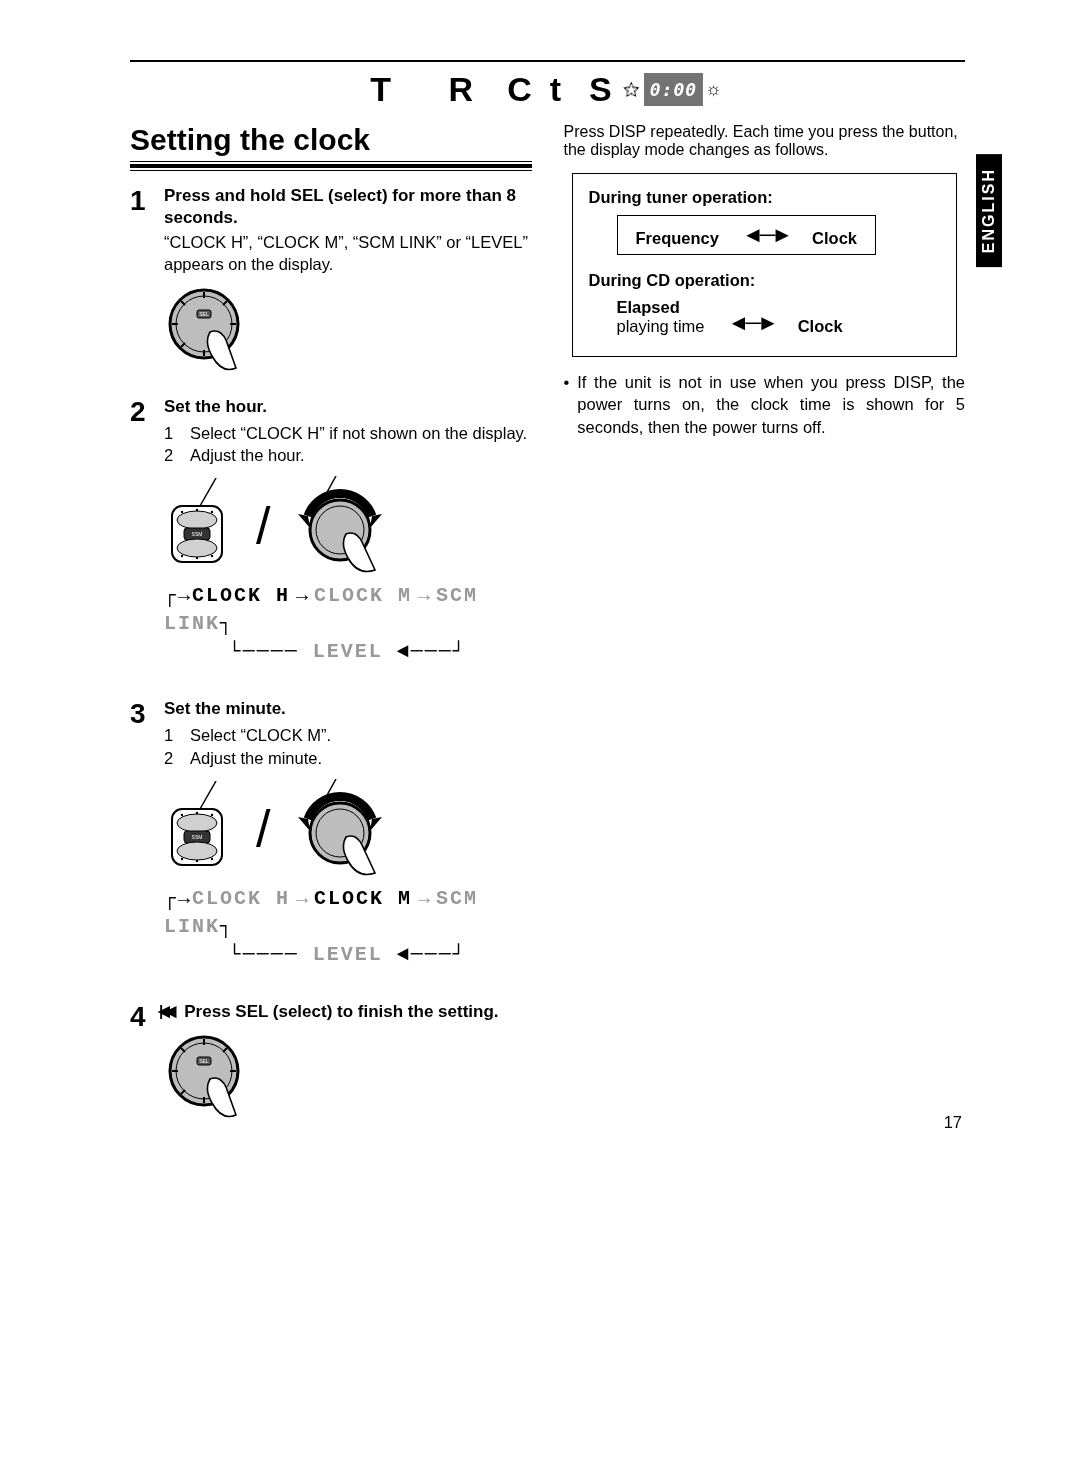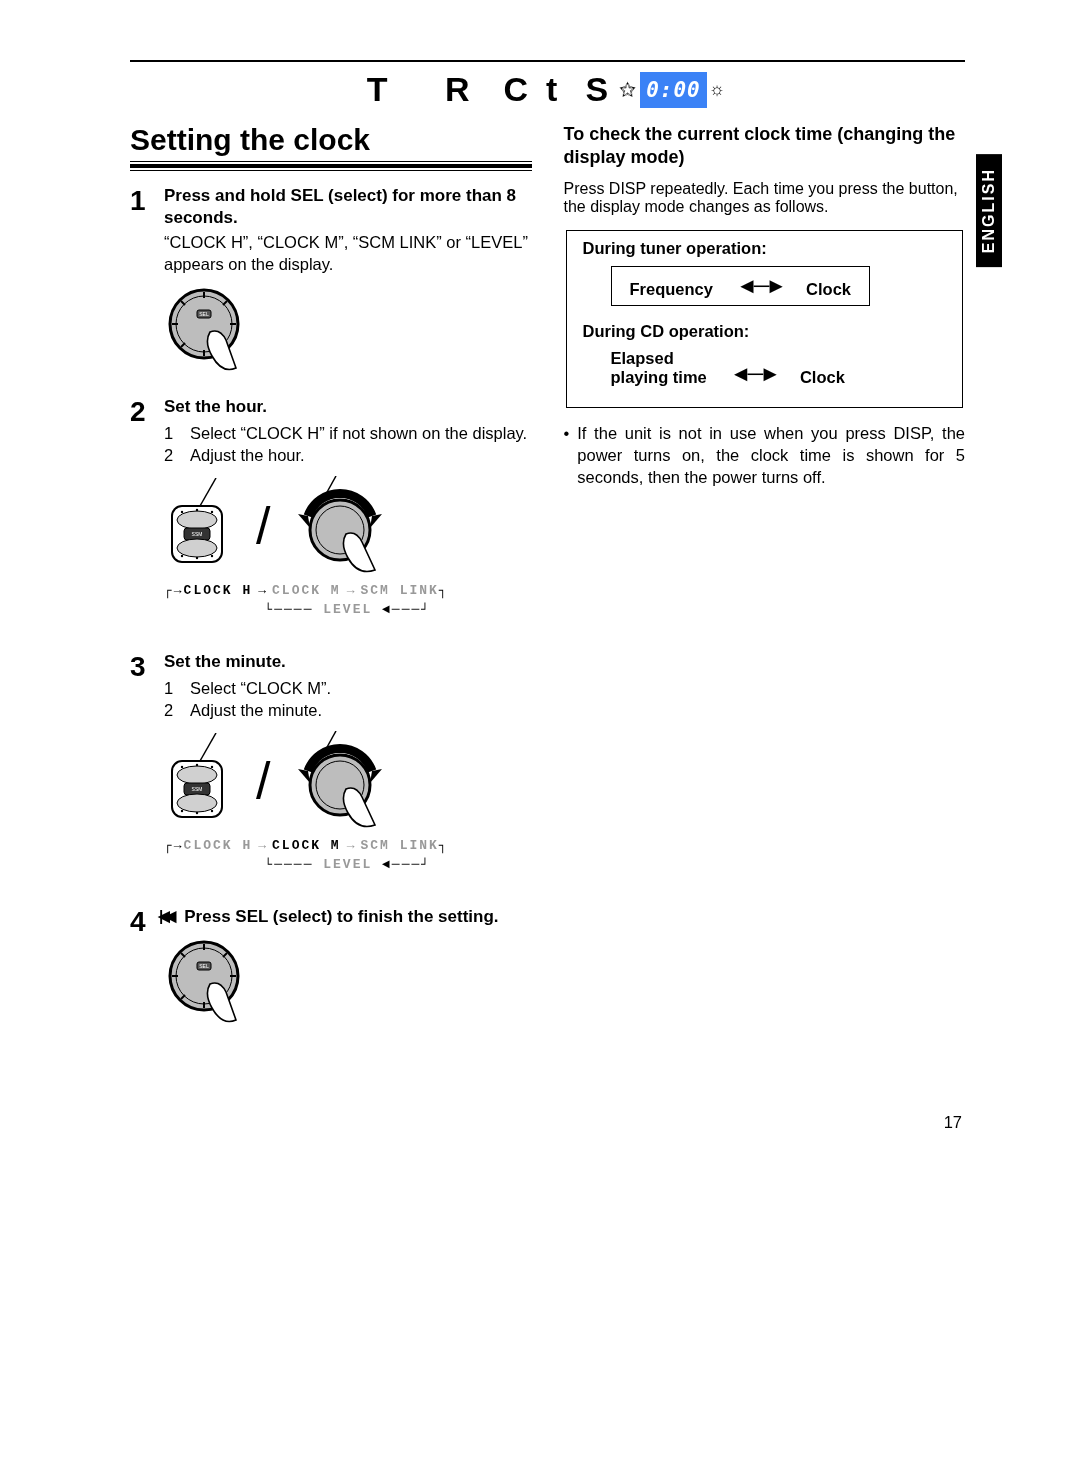--- a/index.html
+++ b/index.html
@@ -37,24 +37,24 @@
   }
   .lcd-badge {
     display: inline-flex;
     align-items: center;
     gap: 2px;
   }
   .lcd-star {
     font-size: 18px;
   }
   .lcd-box {
-    background: #3b82f6;
+    background: #737373;
     color: #fff;
     font-family: monospace;
-    font-size: 21px;
+    font-size: 18px;
     padding: 6px 6px;
     font-style: italic;
     letter-spacing: 1px;
   }
   .columns {
     display: flex;
     gap: 32px;
     margin-top: 14px;
   }
   .col {
@@ -120,38 +120,38 @@
   }
   .btn-knob-row {
     display: flex;
     align-items: center;
     gap: 20px;
     margin: 10px 0 6px 0;
   }
   .lcd-cycle {
     font-family: "Courier New", monospace;
     letter-spacing: 2px;
-    font-size: 13px;
+    font-size: 20px;
     margin: 6px 0 14px 0;
     line-height: 1.4;
     font-weight: bold;
   }
   .lcd-cycle .dim { color: #999; }
   .lcd-cycle .arrow { font-weight: normal; letter-spacing: 0; margin: 0 6px; }
   .lcd-cycle .line2 { text-align: center; }
   h3.sub-section {
     font-size: 18px;
     font-weight: bold;
     margin: 0 0 10px 0;
     line-height: 1.3;
   }
   .disp-box {
     border: 1px solid #000;
-    margin: 14px 2px;
-    padding: 8px 16px 20px 16px;
+    margin: 14px 8px;
+    padding: 14px 16px 20px 16px;
   }
   .disp-inner-title {
     font-weight: bold;
     font-size: 16.5px;
     margin-bottom: 8px;
   }
   .disp-inner-box {
     border: 1px solid #000;
     padding: 6px 18px;
     margin: 0 0 16px 28px;
@@ -372,39 +372,38 @@
             <rect x="33" y="26" width="14" height="8" rx="2" fill="#555" stroke="#000"></rect>
             <text x="40" y="32" font-size="5" fill="#fff" text-anchor="middle">SEL</text>
             <path d="M 48 72 Q 40 58 46 48 Q 56 44 62 56 L 72 84 Q 58 90 48 72 Z" fill="#fff" stroke="#000" stroke-width="1.6"></path>
           </svg>
         </div>
       </div>
 
     </div>
 
     <div class="col">
-      <h3 class="sub-section">To check the current clock time (changing the display mode)</h3>
       <div class="desc">Press DISP repeatedly. Each time you press the button, the display mode changes as follows.</div>
 
       <div class="disp-box">
         <div class="disp-inner-title">During tuner operation:</div>
         <div class="disp-inner-box">
           <div class="disp-row">
             <span>Frequency</span>
             <span class="two-arrow">◄─►</span>
             <span>Clock</span>
           </div>
         </div>
 
         <div class="disp-inner-title">During CD operation:</div>
         <div style="margin-left:28px;">
           <div class="disp-row">
             <div>
               <div style="font-weight:bold">Elapsed</div>
-              <div style="font-weight:bold">playing time</div>
+              <div style="font-weight:normal">playing time</div>
             </div>
             <span class="two-arrow">◄─►</span>
             <span>Clock</span>
           </div>
         </div>
       </div>
 
       <div class="footnote">
         <span class="bullet">•</span>
         <span>If the unit is not in use when you press DISP, the power turns on, the clock time is shown for 5 seconds, then the power turns off.</span>

